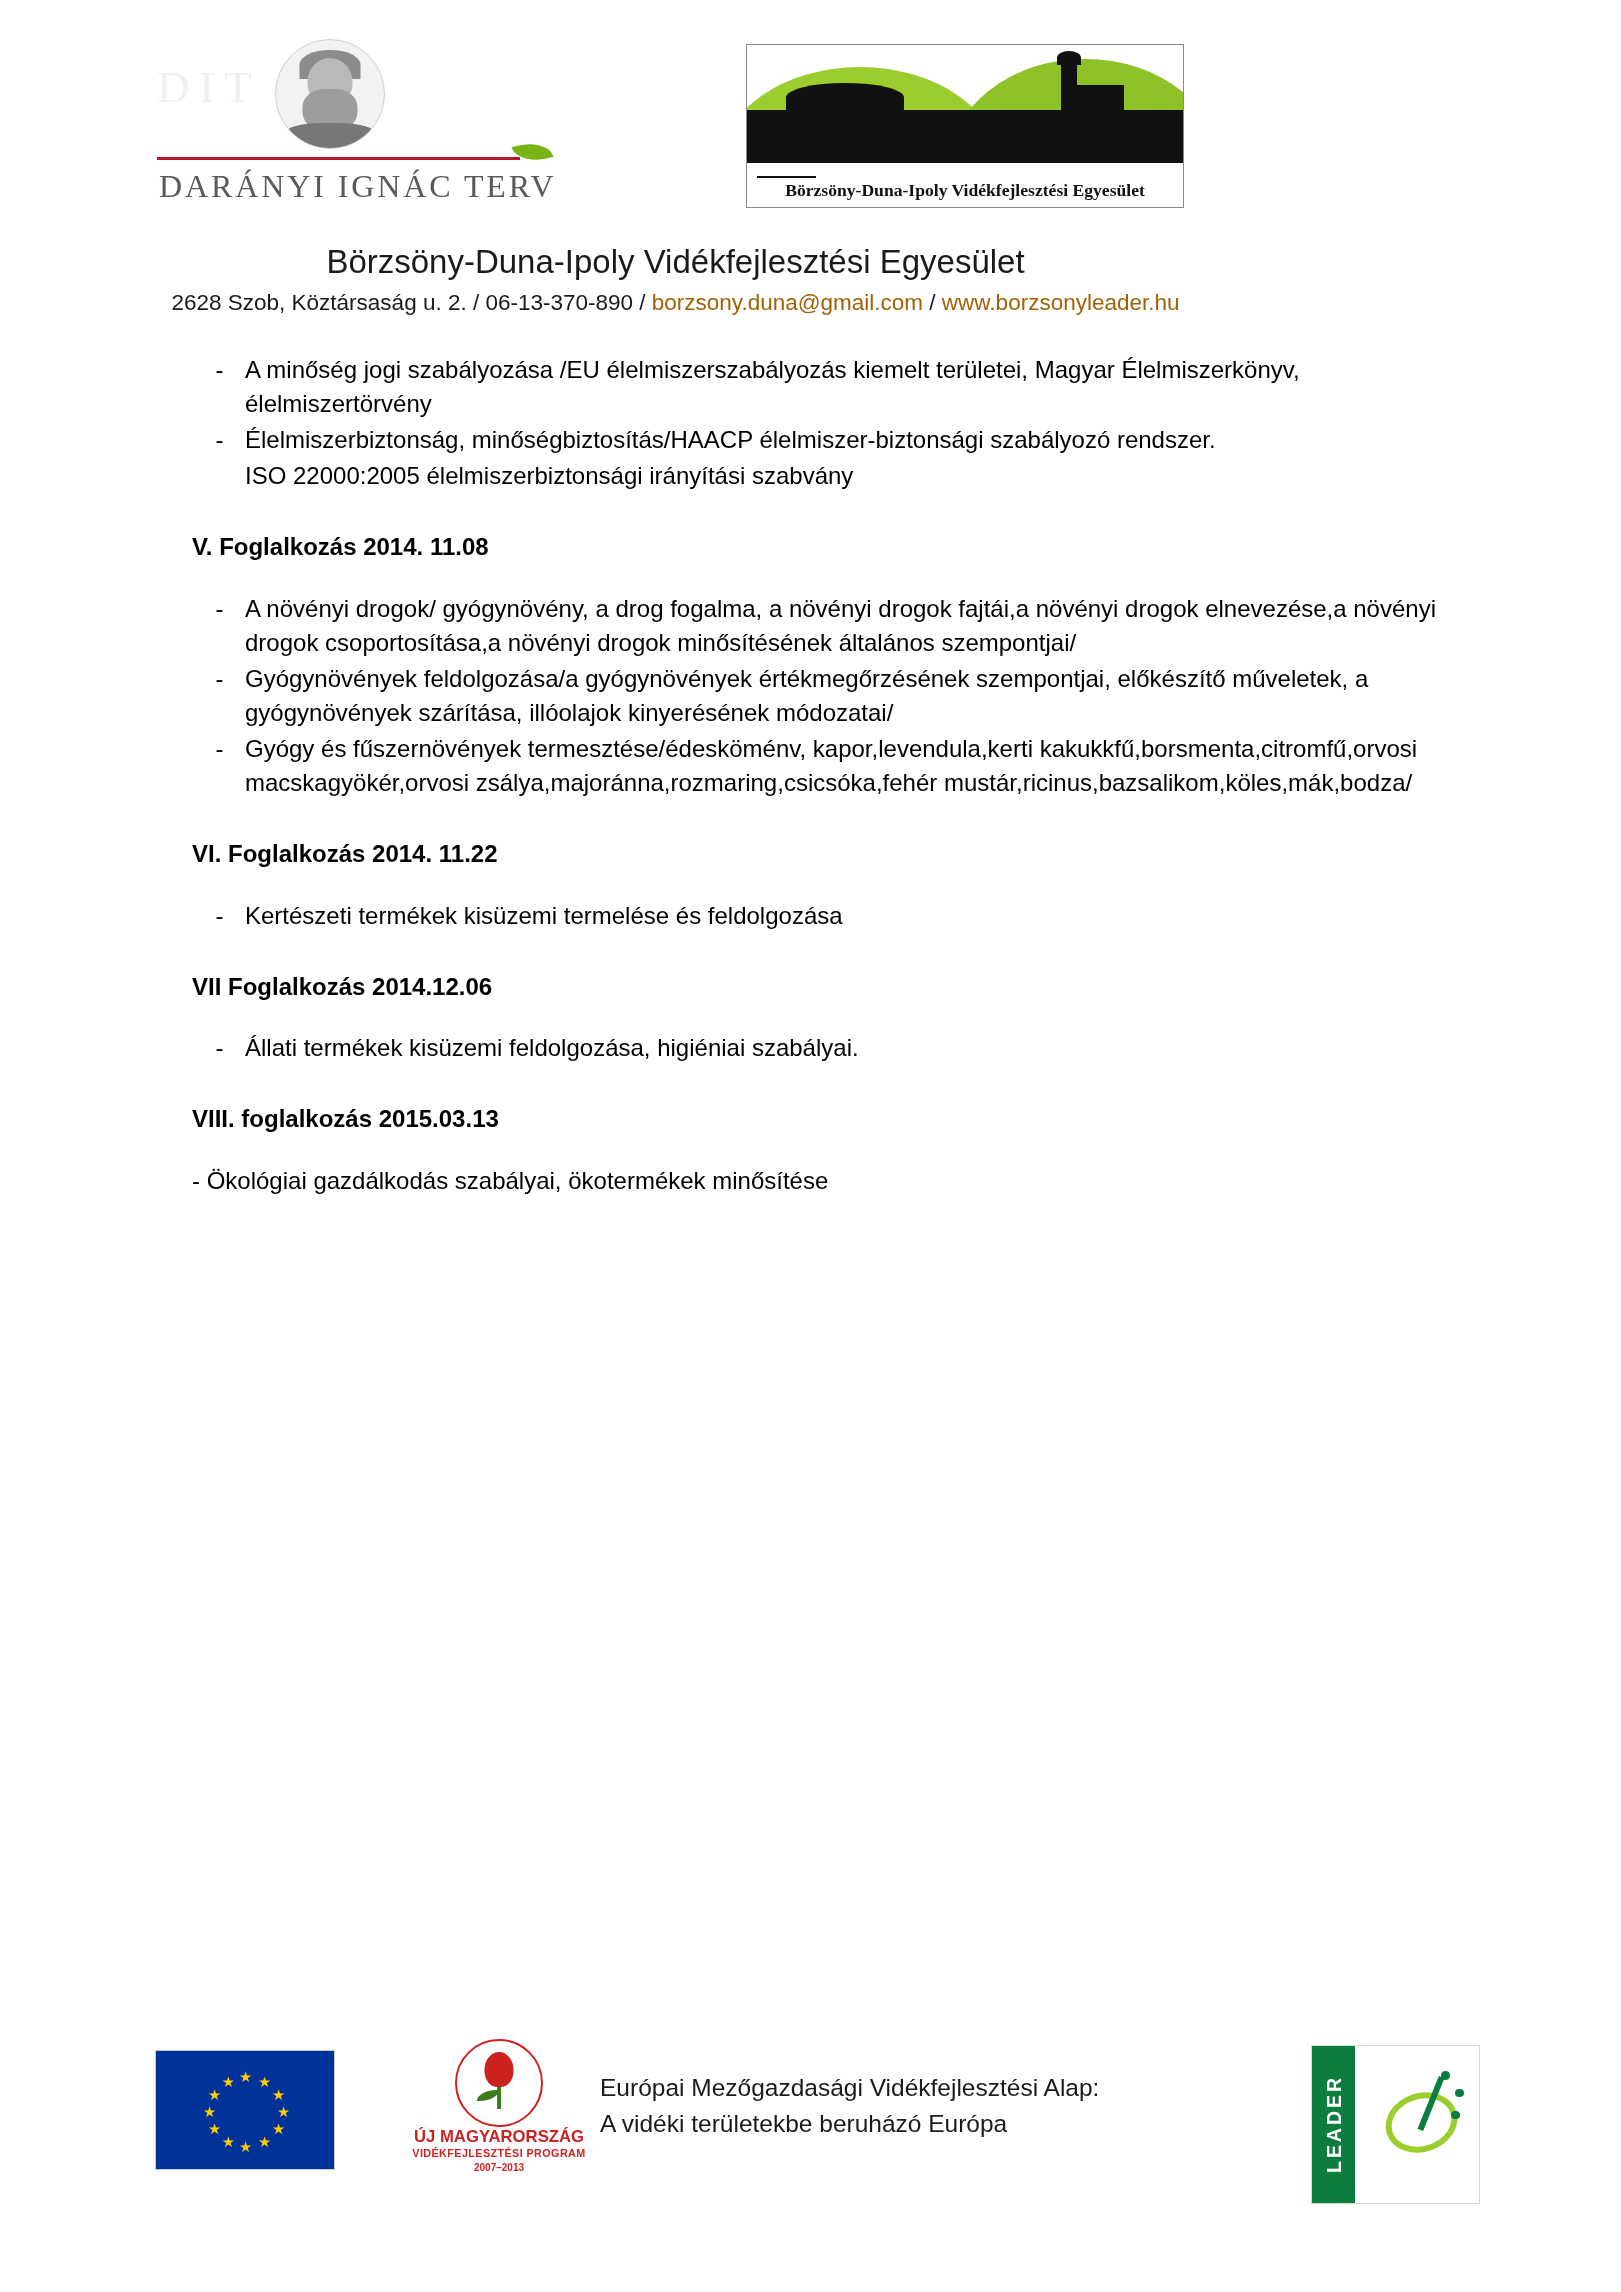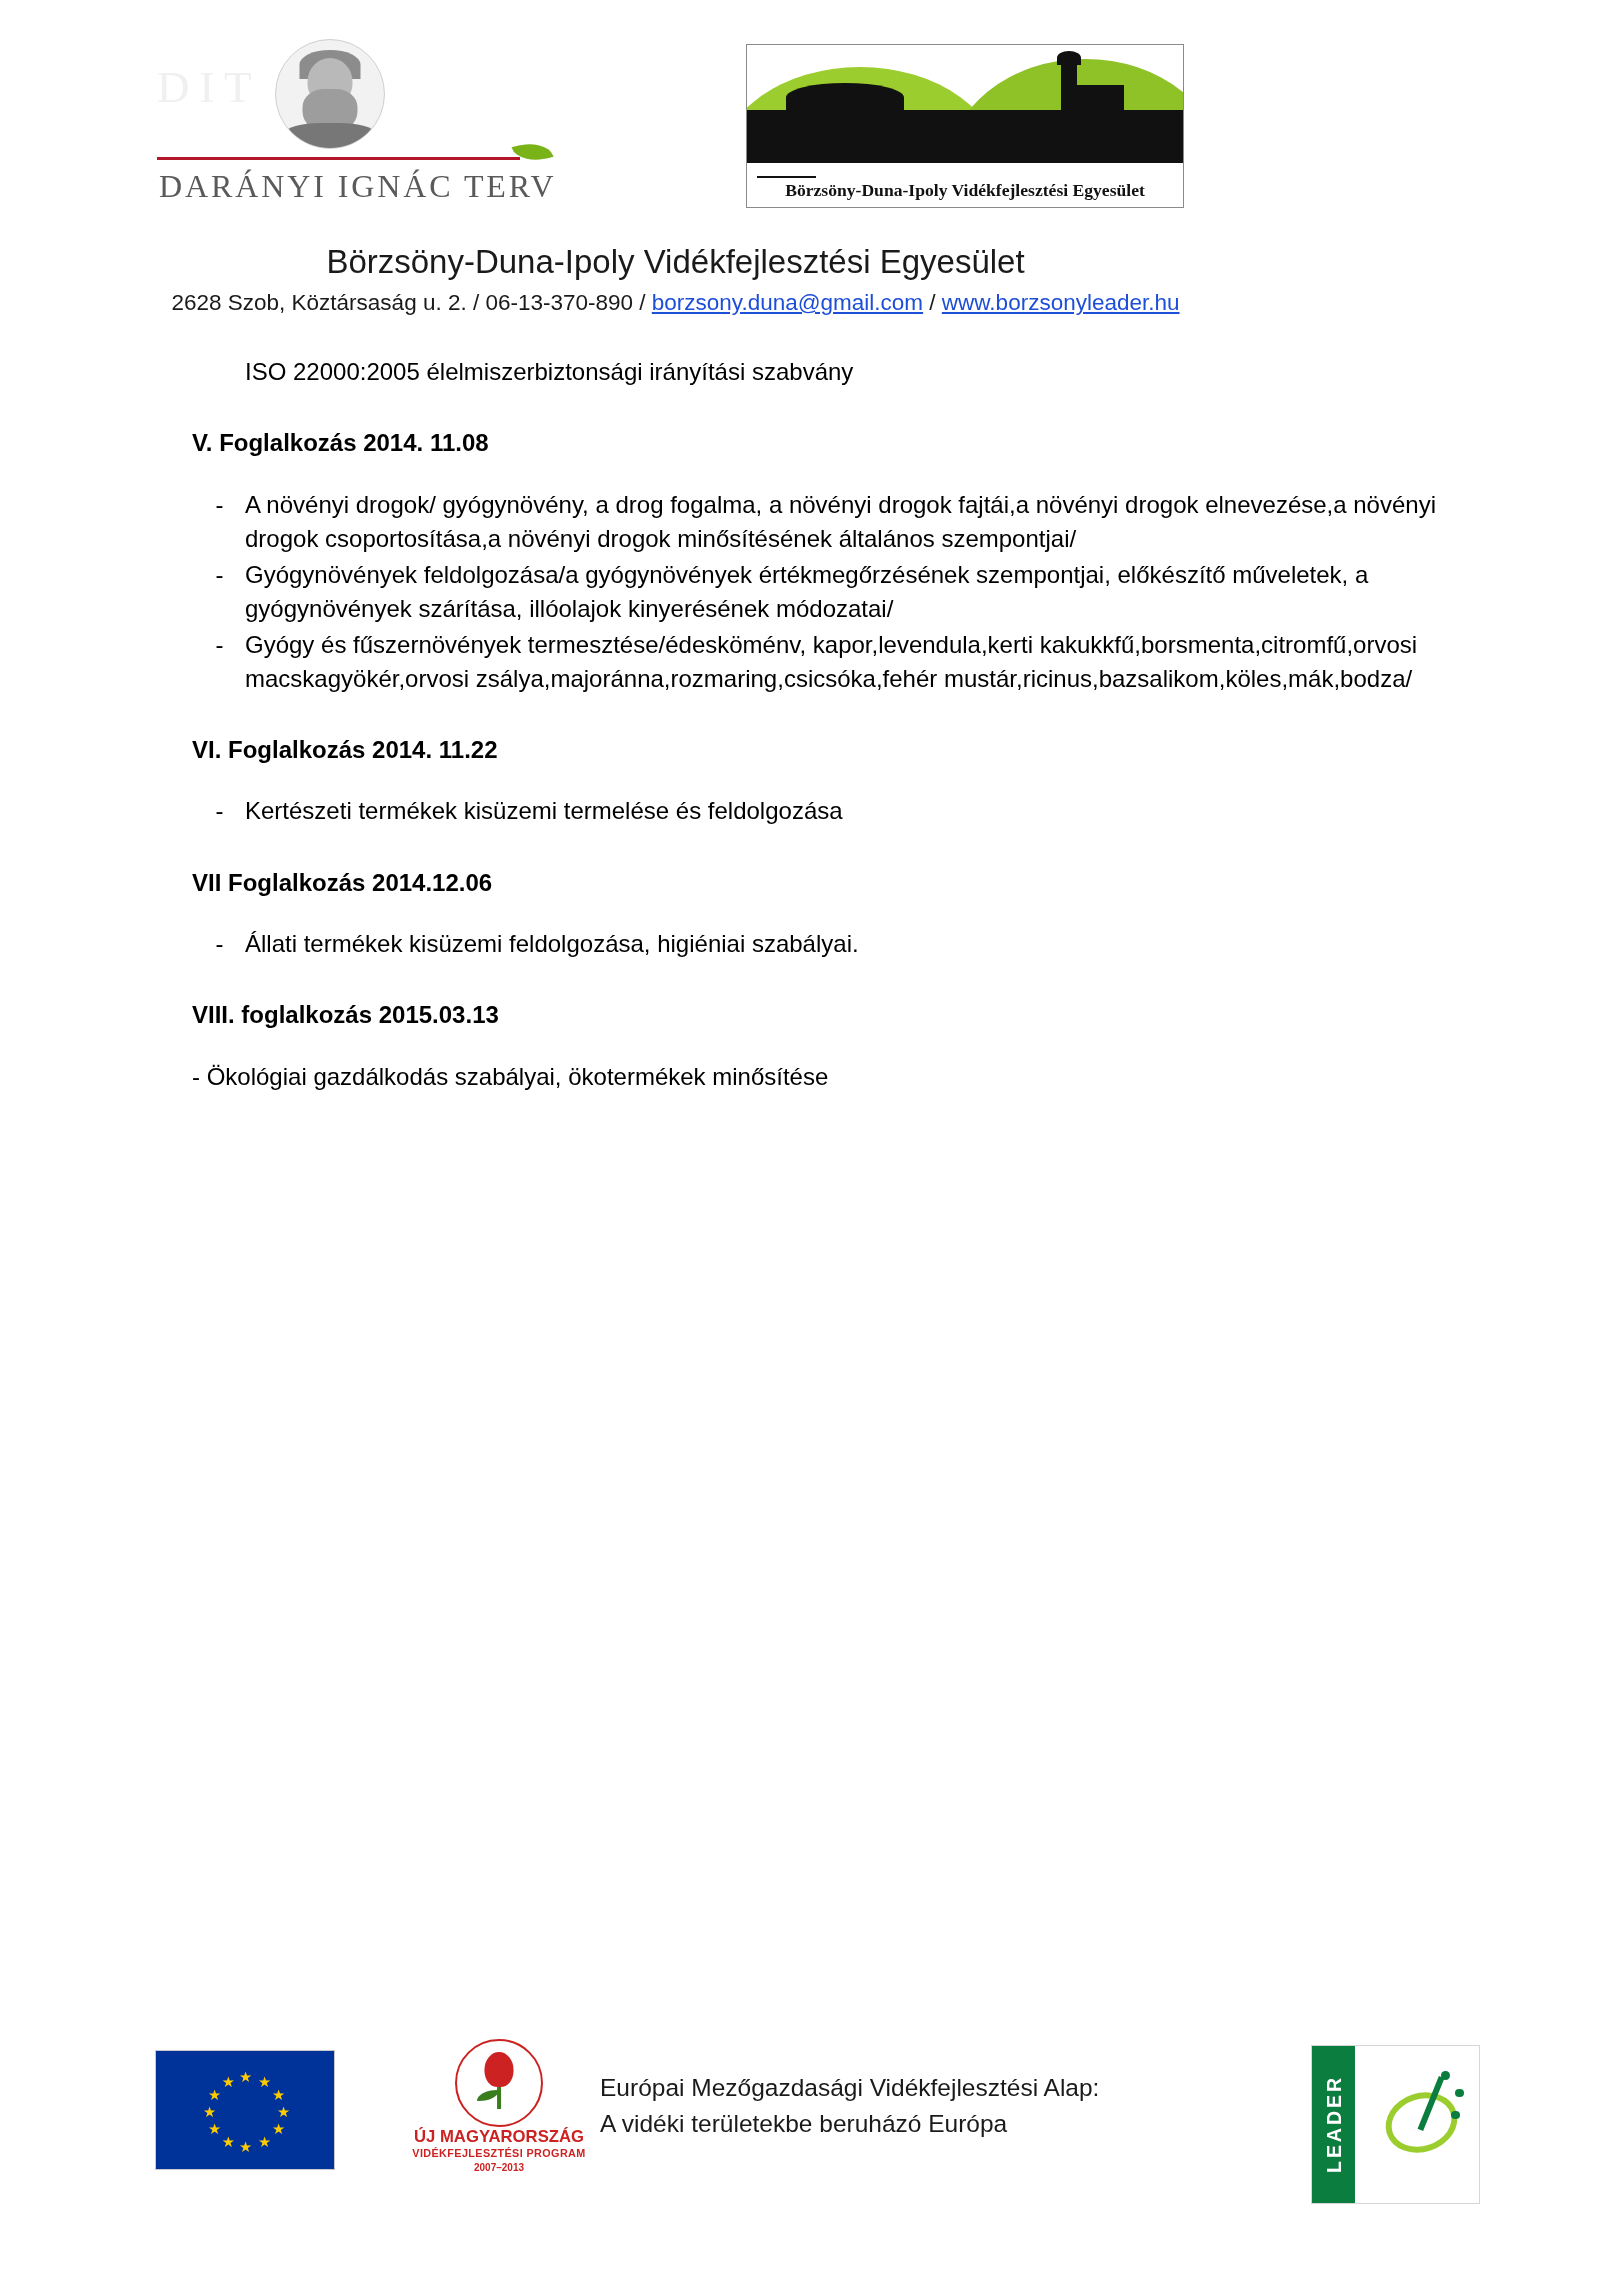--- a/index.html
+++ b/index.html
@@ -238,22 +238,21 @@
   .org-contact {
     position: absolute;
     left: 0;
     right: 0;
     top: 290px;
     text-align: center;
     font-size: 22.5px;
     color: #1a1a1a;
   }
   .org-contact .lnk {
-    color: #1d4ed8;
-    text-decoration: underline;
+    color: #a16207;
     text-align: right;
   }
 
   
   .content {
     position: absolute;
     left: 192px;
     top: 353px;
     width: 1274px;
     font-size: 24px;
@@ -495,20 +494,24 @@
 
     <div class="org-title">Börzsöny-Duna-Ipoly Vidékfejlesztési Egyesület</div>
 
     <div class="org-contact">
       <span>2628 Szob, Köztársaság u. 2. / 06-13-370-890 / </span><span class="lnk">borzsony.duna@gmail.com</span><span> / </span><span class="lnk">www.borzsonyleader.hu</span>
     </div>
   </div>
 
   <div class="content">
 
+    <ul class="dashlist">
+      <li>A minőség jogi szabályozása /EU élelmiszerszabályozás kiemelt területei, Magyar Élelmiszerkönyv, élelmiszertörvény</li>
+      <li>Élelmiszerbiztonság, minőségbiztosítás/HAACP élelmiszer-biztonsági szabályozó rendszer.</li>
+    </ul>
     <div class="plain-indent">ISO 22000:2005 élelmiszerbiztonsági irányítási szabvány</div>
 
     <h2 class="section">V. Foglalkozás 2014. 11.08</h2>
     <ul class="dashlist">
       <li>A növényi drogok/ gyógynövény, a drog fogalma, a növényi drogok fajtái,a növényi drogok elnevezése,a növényi drogok csoportosítása,a növényi drogok minősítésének általános szempontjai/</li>
       <li>Gyógynövények feldolgozása/a gyógynövények értékmegőrzésének szempontjai, előkészítő műveletek, a gyógynövények szárítása, illóolajok kinyerésének módozatai/</li>
       <li>Gyógy és fűszernövények termesztése/édesköménv, kapor,levendula,kerti kakukkfű,borsmenta,citromfű,orvosi macskagyökér,orvosi zsálya,majoránna,rozmaring,csicsóka,fehér mustár,ricinus,bazsalikom,köles,mák,bodza/</li>
     </ul>
 
     <h2 class="section">VI. Foglalkozás 2014. 11.22</h2>

